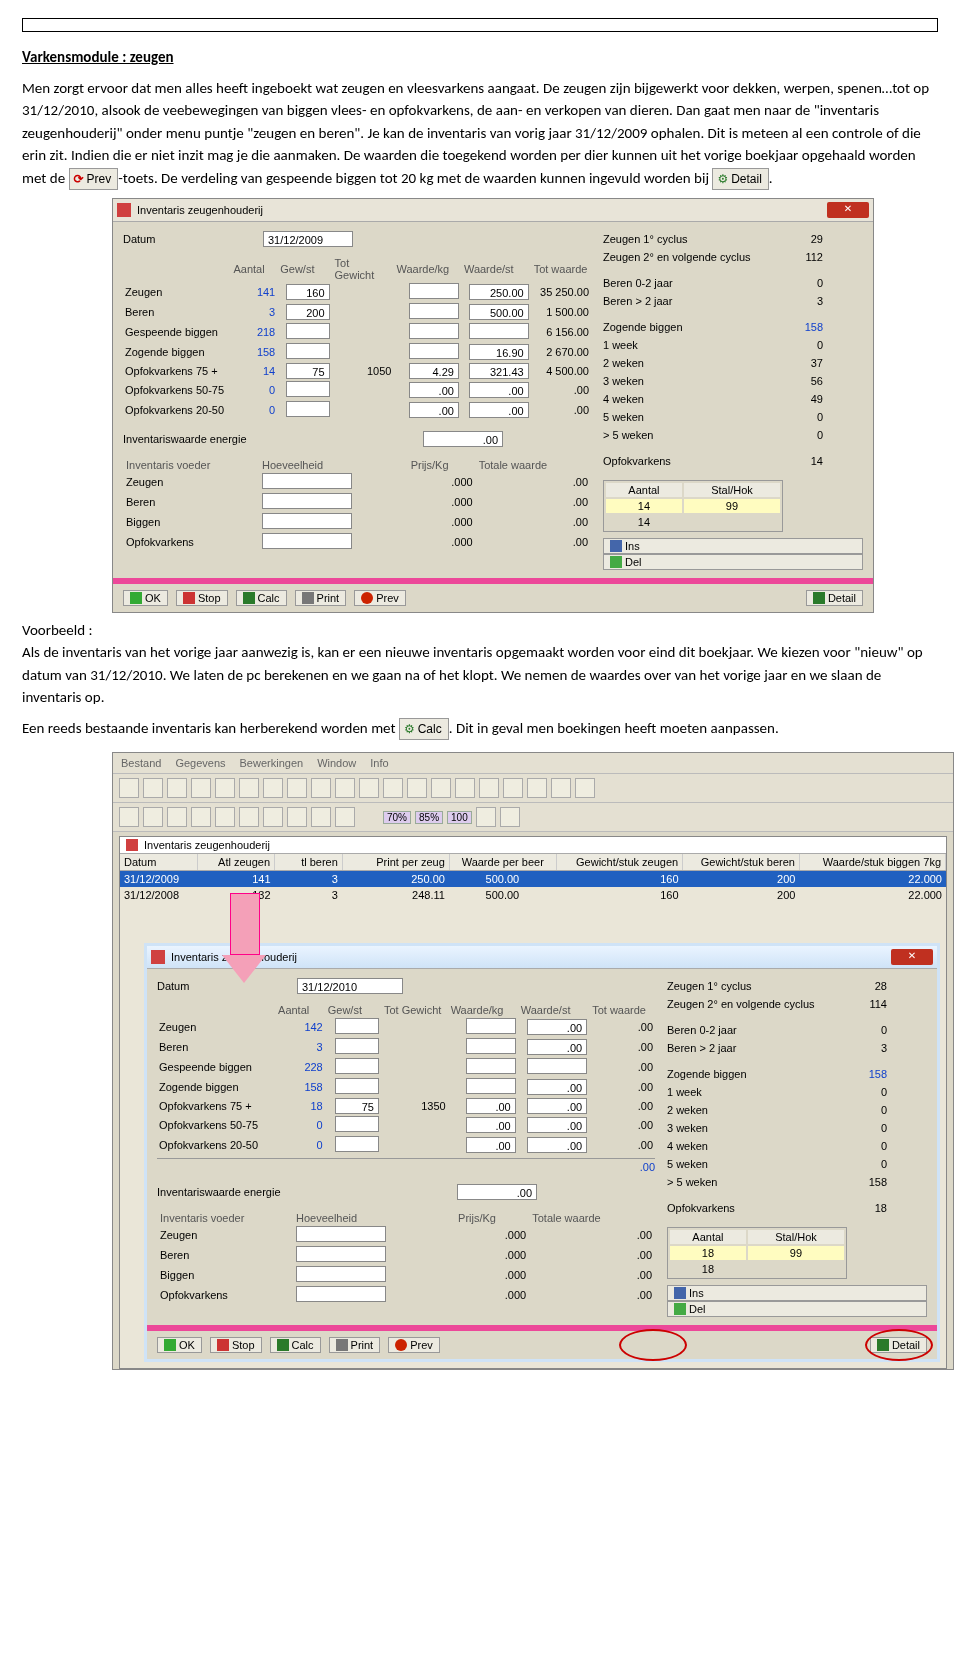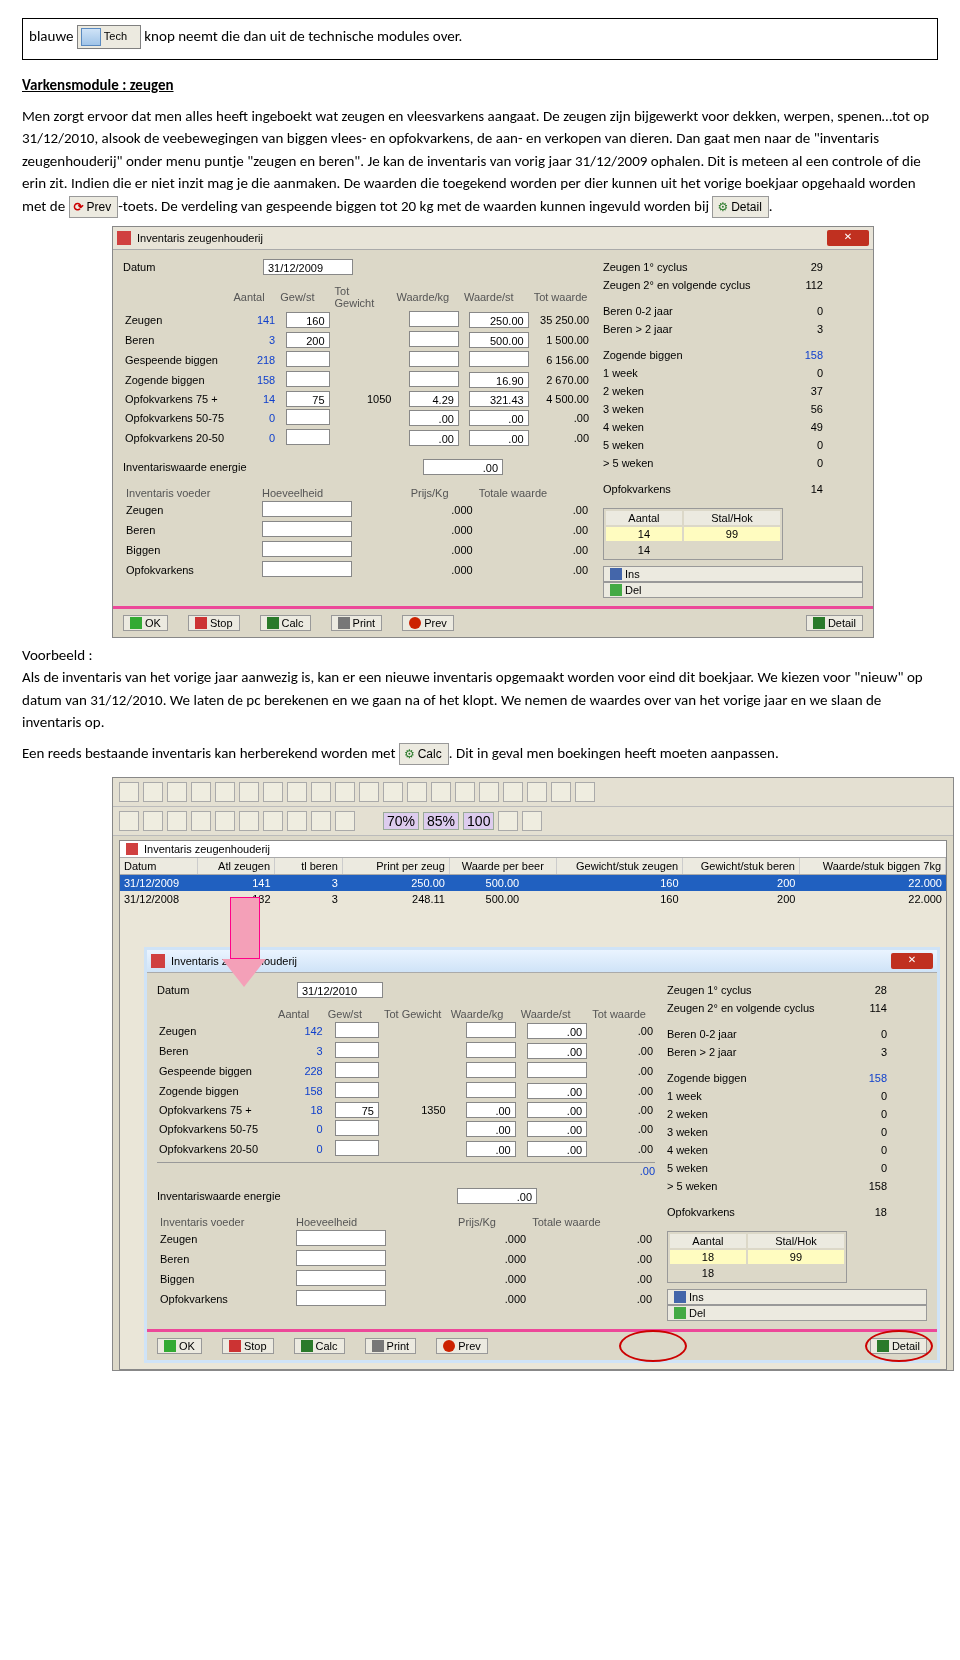--- a/index.html
+++ b/index.html
@@ -31,38 +31,38 @@
   .rowline { display:flex; align-items:center; height:18px; }
   .lbl { width:140px; }
   .lblR { width:170px; }
   .valR { width:50px; text-align:right; }
   .blue { color:#1040cc; }
   .inp { display:inline-block; border:1px solid #888; background:#fff; height:16px; line-height:16px; padding:0 4px; box-sizing:border-box; }
   .tbl { width:100%; border-collapse:collapse; font-size:11px; }
   .tbl th { text-align:left; font-weight:normal; color:#555; padding:1px 3px; }
   .tbl td { padding:1px 3px; }
   .hr-sum { border-top:1px solid #999; margin-top:3px; padding-top:2px; text-align:right; color:#1040cc; }
-  .btnrow { display:flex; gap:20px; padding:6px 10px; justify-content:flex-end; border-top:3px solid #ec4899; background:#dcd8c8;}
+  .btnrow { display:flex; gap:8px; padding:6px 10px; justify-content:flex-end; border-top:6px solid #ec4899; background:#dcd8c8;}
   .sbtn { border:1px solid #999; background:#eceae0; padding:1px 6px; font-size:11px; display:flex; align-items:center; gap:3px;}
   .sbtn .ic { width:12px;height:12px;display:inline-block; }
   .ic-ok{background:#3a3;} .ic-stop{background:#c33;} .ic-calc{background:#2a7a2a;} .ic-print{background:#777;} .ic-prev{background:#cc2200;border-radius:50%;} .ic-det{background:#2a7a2a;}
   .miniTbl { border:1px solid #999; width:180px; }
   .miniTbl th { background:#eceae0; font-weight:normal; padding:1px 4px;}
   .miniTbl td { padding:1px 4px; text-align:center;}
   .yellowrow { background:#fffcc0; }
 
   
   .shot2 { margin: 12px 0 0 90px; width: 840px; }
   .appbar { background:#ddd9ca; height:22px; display:flex; align-items:center; padding:0 6px; color:#555; border-bottom:1px solid #aaa;}
   .appbar .aicon{width:14px;height:14px;background:#d04040;margin-right:6px;}
   .menubar { background:#e4e0d2; height:20px; display:flex; gap:14px; padding:0 8px; font-size:11px; color:#666; align-items:center;border-bottom:1px solid #bbb;}
   .toolbar { background:#e4e0d2; height:24px; display:flex; gap:4px; padding:2px 6px; align-items:center;border-bottom:1px solid #bbb;}
   .toolbar2 { background:#e4e0d2; height:24px; display:flex; gap:4px; padding:2px 6px; align-items:center;border-bottom:1px solid #bbb;}
   .tico { width:18px;height:18px;border:1px solid #aaa;background:#efede0;}
-  .pct { font-size:14px; padding:0 3px; border:1px solid #9a9; background:#dce;}
+  .pct { font-size:10px; padding:0 3px; border:1px solid #9a9; background:#dce;}
   .subwin { border:1px solid #888; margin:4px 6px 0 6px; background:#eae6d8;}
   .subhdr { background:#fff; border-bottom:1px solid #aaa; padding:2px 6px; display:flex; align-items:center; gap:6px;}
   .listhdr { display:flex; background:#eceae0; font-size:11px; border-bottom:1px solid #aaa;}
   .listhdr div{ padding:2px 4px; border-right:1px solid #ccc;}
   .listrow { display:flex; font-size:11px; padding:2px 0;}
   .listrow div{ padding:0 4px;}
   .selrow { background:#2060c0; color:#fff;}
   .c1{width:70px;}.c2{width:70px;text-align:right;}.c3{width:60px;text-align:right;}.c4{width:100px;text-align:right;}.c5{width:100px;text-align:center;}.c6{width:120px;text-align:right;}.c7{width:110px;text-align:right;}.c8{width:140px;text-align:right;}
 
   .overlay { position:relative; }
@@ -81,25 +81,20 @@
   .voorbeeld-table .a { width:50px; text-align:right; color:#1040cc;}
   .voorbeeld-table .g { width:55px; text-align:right;}
   .voorbeeld-table .n { width:70px; text-align:right;}
 </style>
 </head>
 <body>
 
 <div class="page">
 
   <div class="box">
-    <p>
-      <span>blauwe</span>
-      <span class="tech-btn"><span class="ti"></span><span class="tl">Tech</span></span>
-      <span>knop neemt die dan uit de technische modules over.</span>
-    </p>
   </div>
 
   <p class="para"><span class="heading-u">Varkensmodule : zeugen</span></p>
 
   <p class="para">
     <span>Men zorgt ervoor dat men alles heeft ingeboekt wat zeugen en vleesvarkens aangaat. De zeugen zijn bijgewerkt voor dekken, werpen, spenen…tot op 31/12/2010, alsook de veebewegingen van biggen vlees- en opfokvarkens, de aan- en verkopen van dieren. Dan gaat men naar de "inventaris zeugenhouderij" onder menu puntje "zeugen en beren". Je kan de inventaris van vorig jaar 31/12/2009 ophalen. Dit is meteen al een controle of die erin zit. Indien die er niet inzit mag je die aanmaken. De waarden die toegekend worden per dier kunnen uit het vorige boekjaar opgehaald worden met de</span>
     <span class="prev-btn">Prev</span><span>-toets. De verdeling van gespeende biggen tot 20 kg met de waarden kunnen ingevuld worden bij</span>
     <span class="detail-btn">Detail</span><span>.</span>
   </p>
 
@@ -327,20 +322,27 @@
     <span>Als de inventaris van het vorige jaar aanwezig is, kan er een nieuwe inventaris opgemaakt worden voor eind dit boekjaar. We kiezen voor "nieuw" op datum van 31/12/2010. We laten de pc berekenen en we gaan na of het klopt. We nemen de waardes over van het vorige jaar en we slaan de inventaris op.</span>
   </p>
 
   <p class="para">
     <span>Een reeds bestaande inventaris kan herberekend worden met</span>
     <span class="calc-btn">Calc</span><span>. Dit in geval men boekingen heeft moeten aanpassen.</span>
   </p>
 
   <div id="shot2-holder">
 <div class="shot shot2">
+  <div class="menubar">
+    <span>Bestand</span>
+          <span>Gegevens</span>
+          <span>Bewerkingen</span>
+          <span>Window</span>
+          <span>Info</span>
+  </div>
   <div class="toolbar">
           <span class="tico"></span>
           <span class="tico"></span>
           <span class="tico"></span>
           <span class="tico"></span>
           <span class="tico"></span>
           <span class="tico"></span>
           <span class="tico"></span>
           <span class="tico"></span>
           <span class="tico"></span>
@@ -419,21 +421,21 @@
     <div class="titlebar">
       <span class="ticon"></span>
       <span class="ttxt">Inventaris zeugenhouderij</span>
       <span class="closebtn">✕</span>
     </div>
     <div class="pad">
       <div class="grid1">
         <div class="colL">
           <div class="rowline" style="margin-bottom:8px">
             <span class="lbl">Datum</span>
-            <span class="inp" style="width:86px">31/12/2010</span>
+            <span class="inp" style="width:106px">31/12/2010</span>
           </div>
           <table class="tbl voorbeeld-table">
             <tbody>
                       <tr>
                         <th></th>
                         <th>Aantal</th>
                         <th>Gew/st</th>
                         <th>Tot Gewicht</th>
                         <th>Waarde/kg</th>
                         <th>Waarde/st</th>

